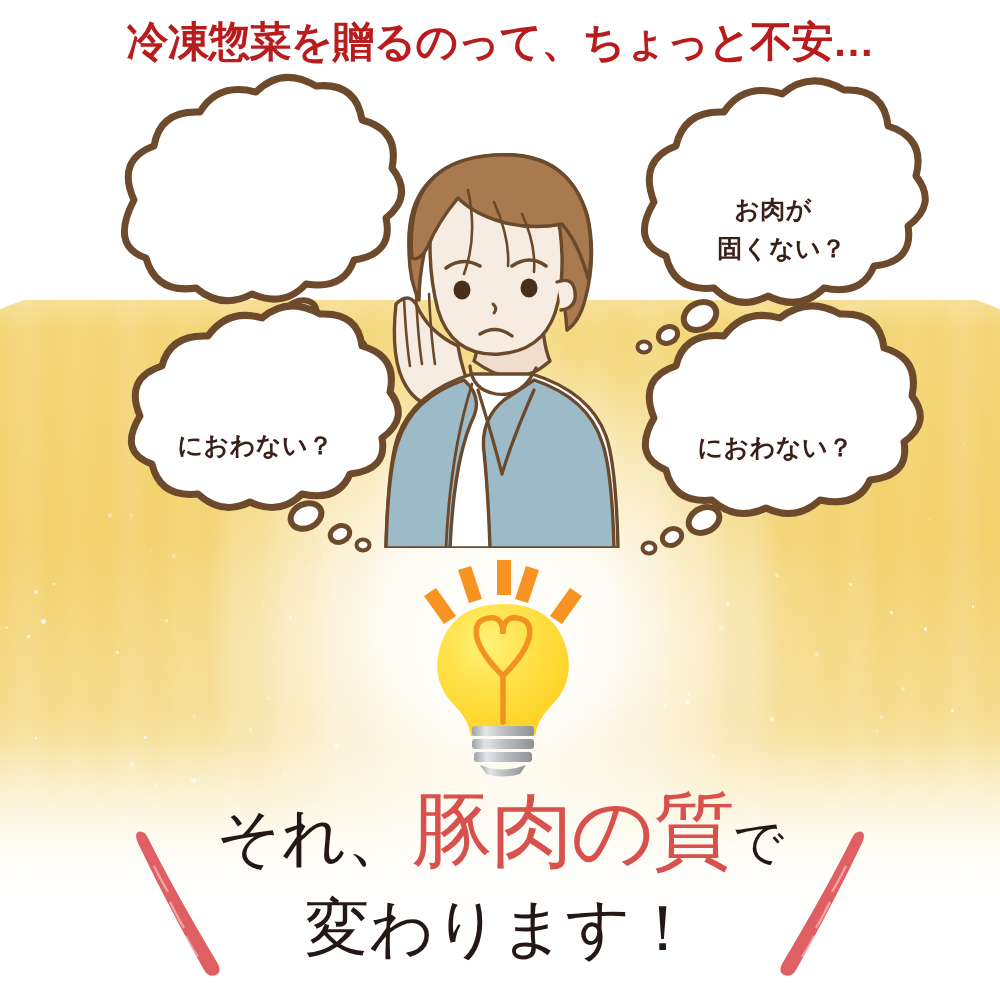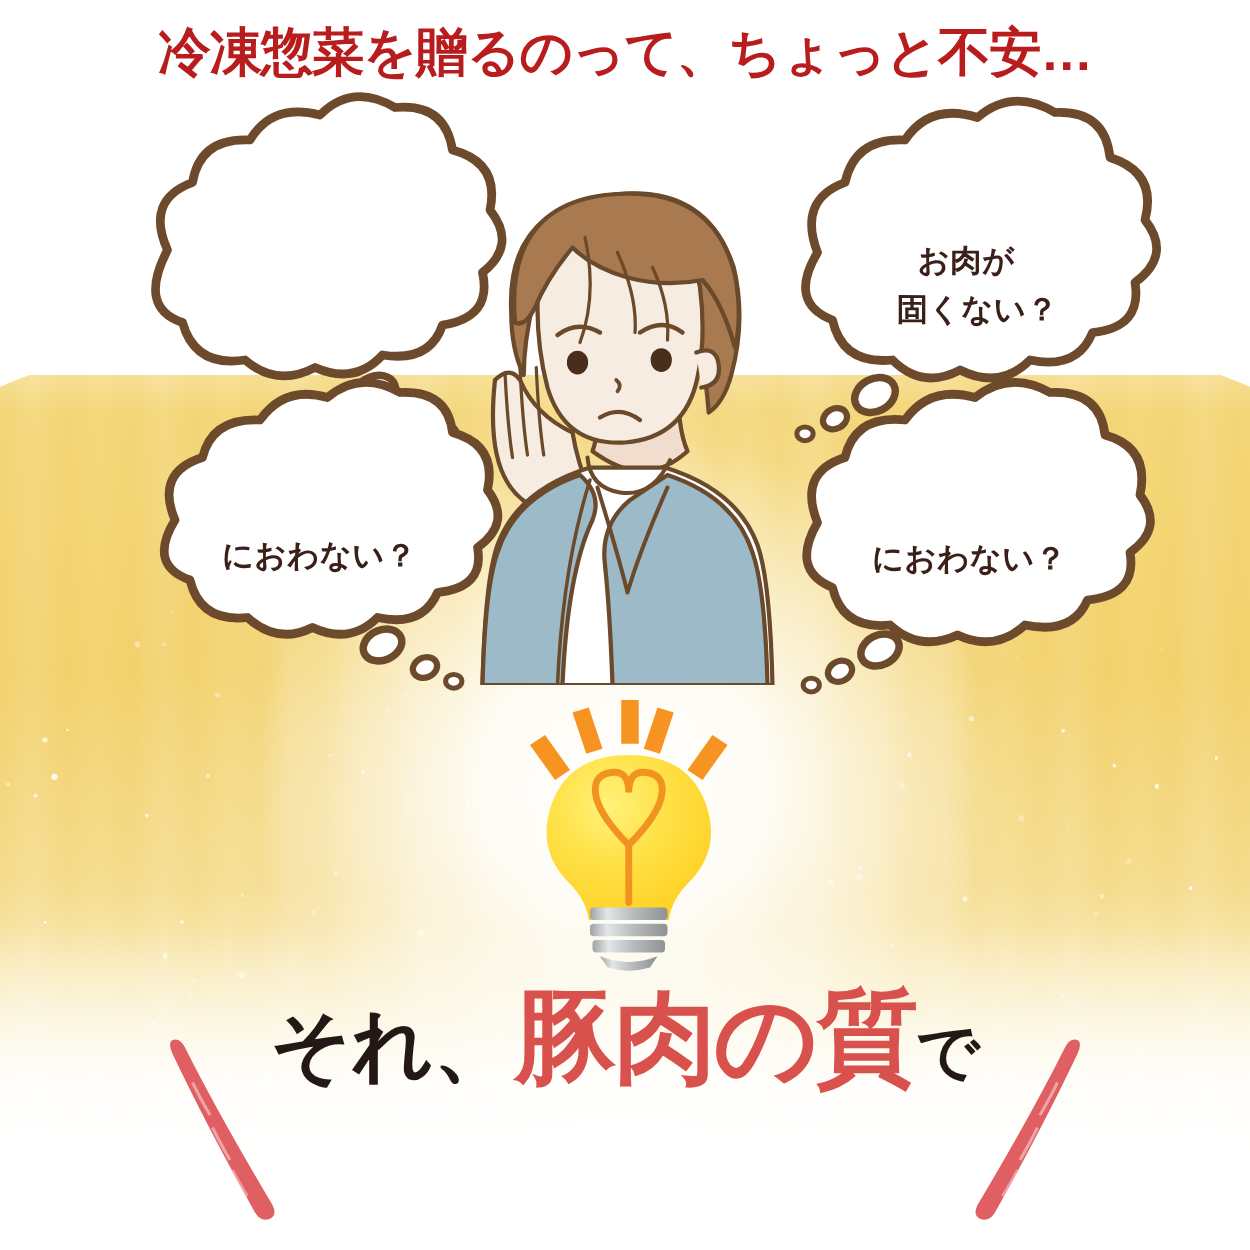--- a/index.html
+++ b/index.html
@@ -159,21 +159,21 @@
   .msg {
     position: absolute;
     left: 0; right: 0;
     top: 790px;
     text-align: center;
     pointer-events: none;
   }
   .msg-line {
     display: block;
     white-space: nowrap;
-    font-weight: 700;
+    font-weight: 400;
     color: #231815;
     line-height: 1.0;
   }
   .msg-line1 { font-size: 64px; letter-spacing: 0px; }
   .msg-line2 { font-size: 64px; letter-spacing: 0px; margin-top: 24px; }
   .msg-sm  { font-size: 50px; }
   .msg-red { color: #d9514c; font-size: 82px; letter-spacing: -2px; }
 
   
   .brush { position: absolute; }
@@ -534,15 +534,16 @@
       <path d="M76 38 q-8 16 -14 26" stroke="#f7c9cb" stroke-width="2.4" fill="none" opacity=".65"></path>
       <path d="M60 74 q-8 16 -14 26" stroke="#f7c9cb" stroke-width="2.4" fill="none" opacity=".65"></path>
       <path d="M44 108 q-7 13 -12 21" stroke="#f7c9cb" stroke-width="2.2" fill="none" opacity=".6"></path>
     </svg>
   </div>
 
   <div class="msg">
     <span class="msg-line msg-line1">
       <span>それ、</span><span class="msg-red">豚肉の質</span><span class="msg-sm">で</span>
     </span>
+    <span class="msg-line msg-line2">変わります！</span>
   </div>
 
 </div>
 
 </body></html>

